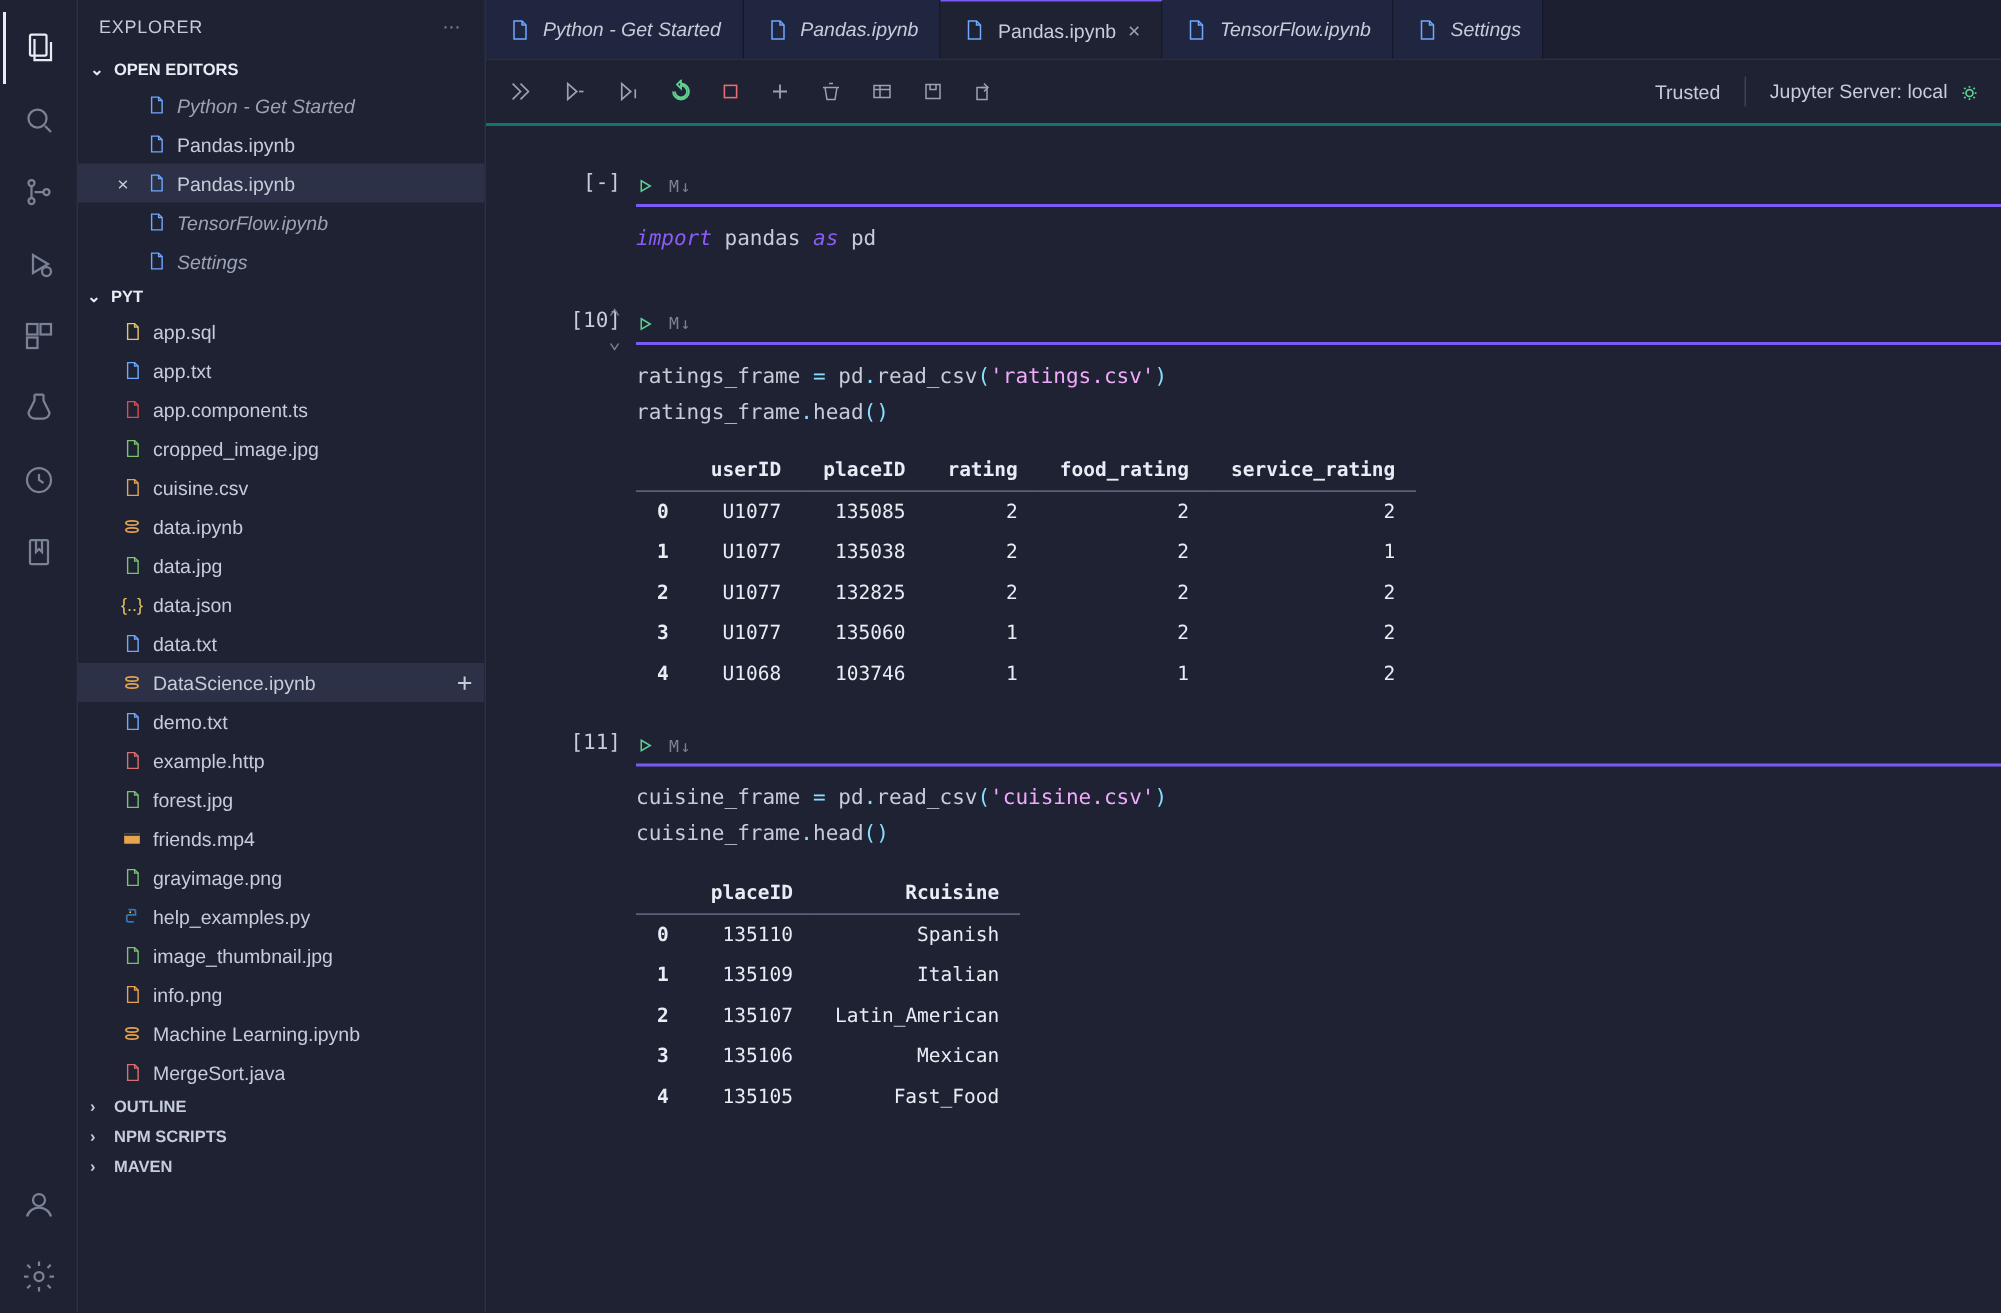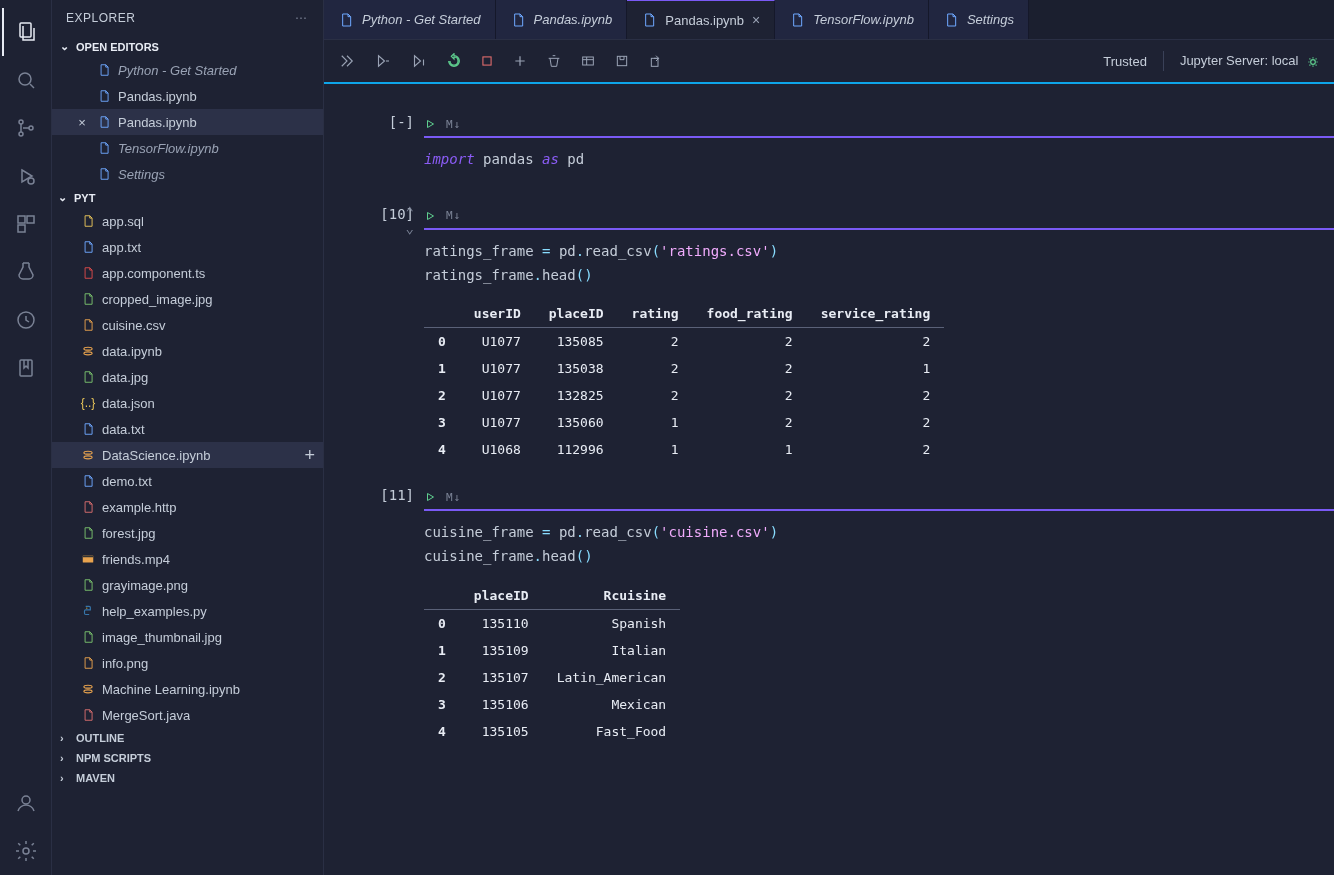--- a/index.html
+++ b/index.html
@@ -116,21 +116,21 @@
     border-top: 1px solid #7a5af5;
   }
   .tab .tab-close { color:#9aa3b5; font-size:14px; }
   .tab svg { width:16px; height:16px; }
   
   .nb-toolbar {
     height: 44px;
     display: flex; align-items: center;
     padding: 0 14px;
     gap: 18px;
-    border-bottom: 2px solid #0ea5e9;
+    border-bottom: 2px solid #0f766e;
   }
   .nb-toolbar .tool { color:#9aa3b5; cursor:pointer; display:flex; align-items:center; }
   .nb-toolbar .right { margin-left:auto; display:flex; align-items:center; gap:16px; color:#c5cdd9; }
   .nb-toolbar .sep { width:1px; height:20px; background:#3a4158; }
   .nb-toolbar .server svg { width:14px; height:14px; margin-left:4px; }
   
   .nb-content {
     flex:1;
     padding: 30px 0 20px 0;
     overflow:auto;
@@ -717,21 +717,21 @@
                 <th>3</th>
                 <td>U1077</td>
                 <td>135060</td>
                 <td>1</td>
                 <td>2</td>
                 <td>2</td>
               </tr>
               <tr>
                 <th>4</th>
                 <td>U1068</td>
-                <td>112996</td>
+                <td>103746</td>
                 <td>1</td>
                 <td>1</td>
                 <td>2</td>
               </tr>
             </tbody>
           </table>
         </div>
       </div>
       <div class="cell">
         <div class="gutter">

